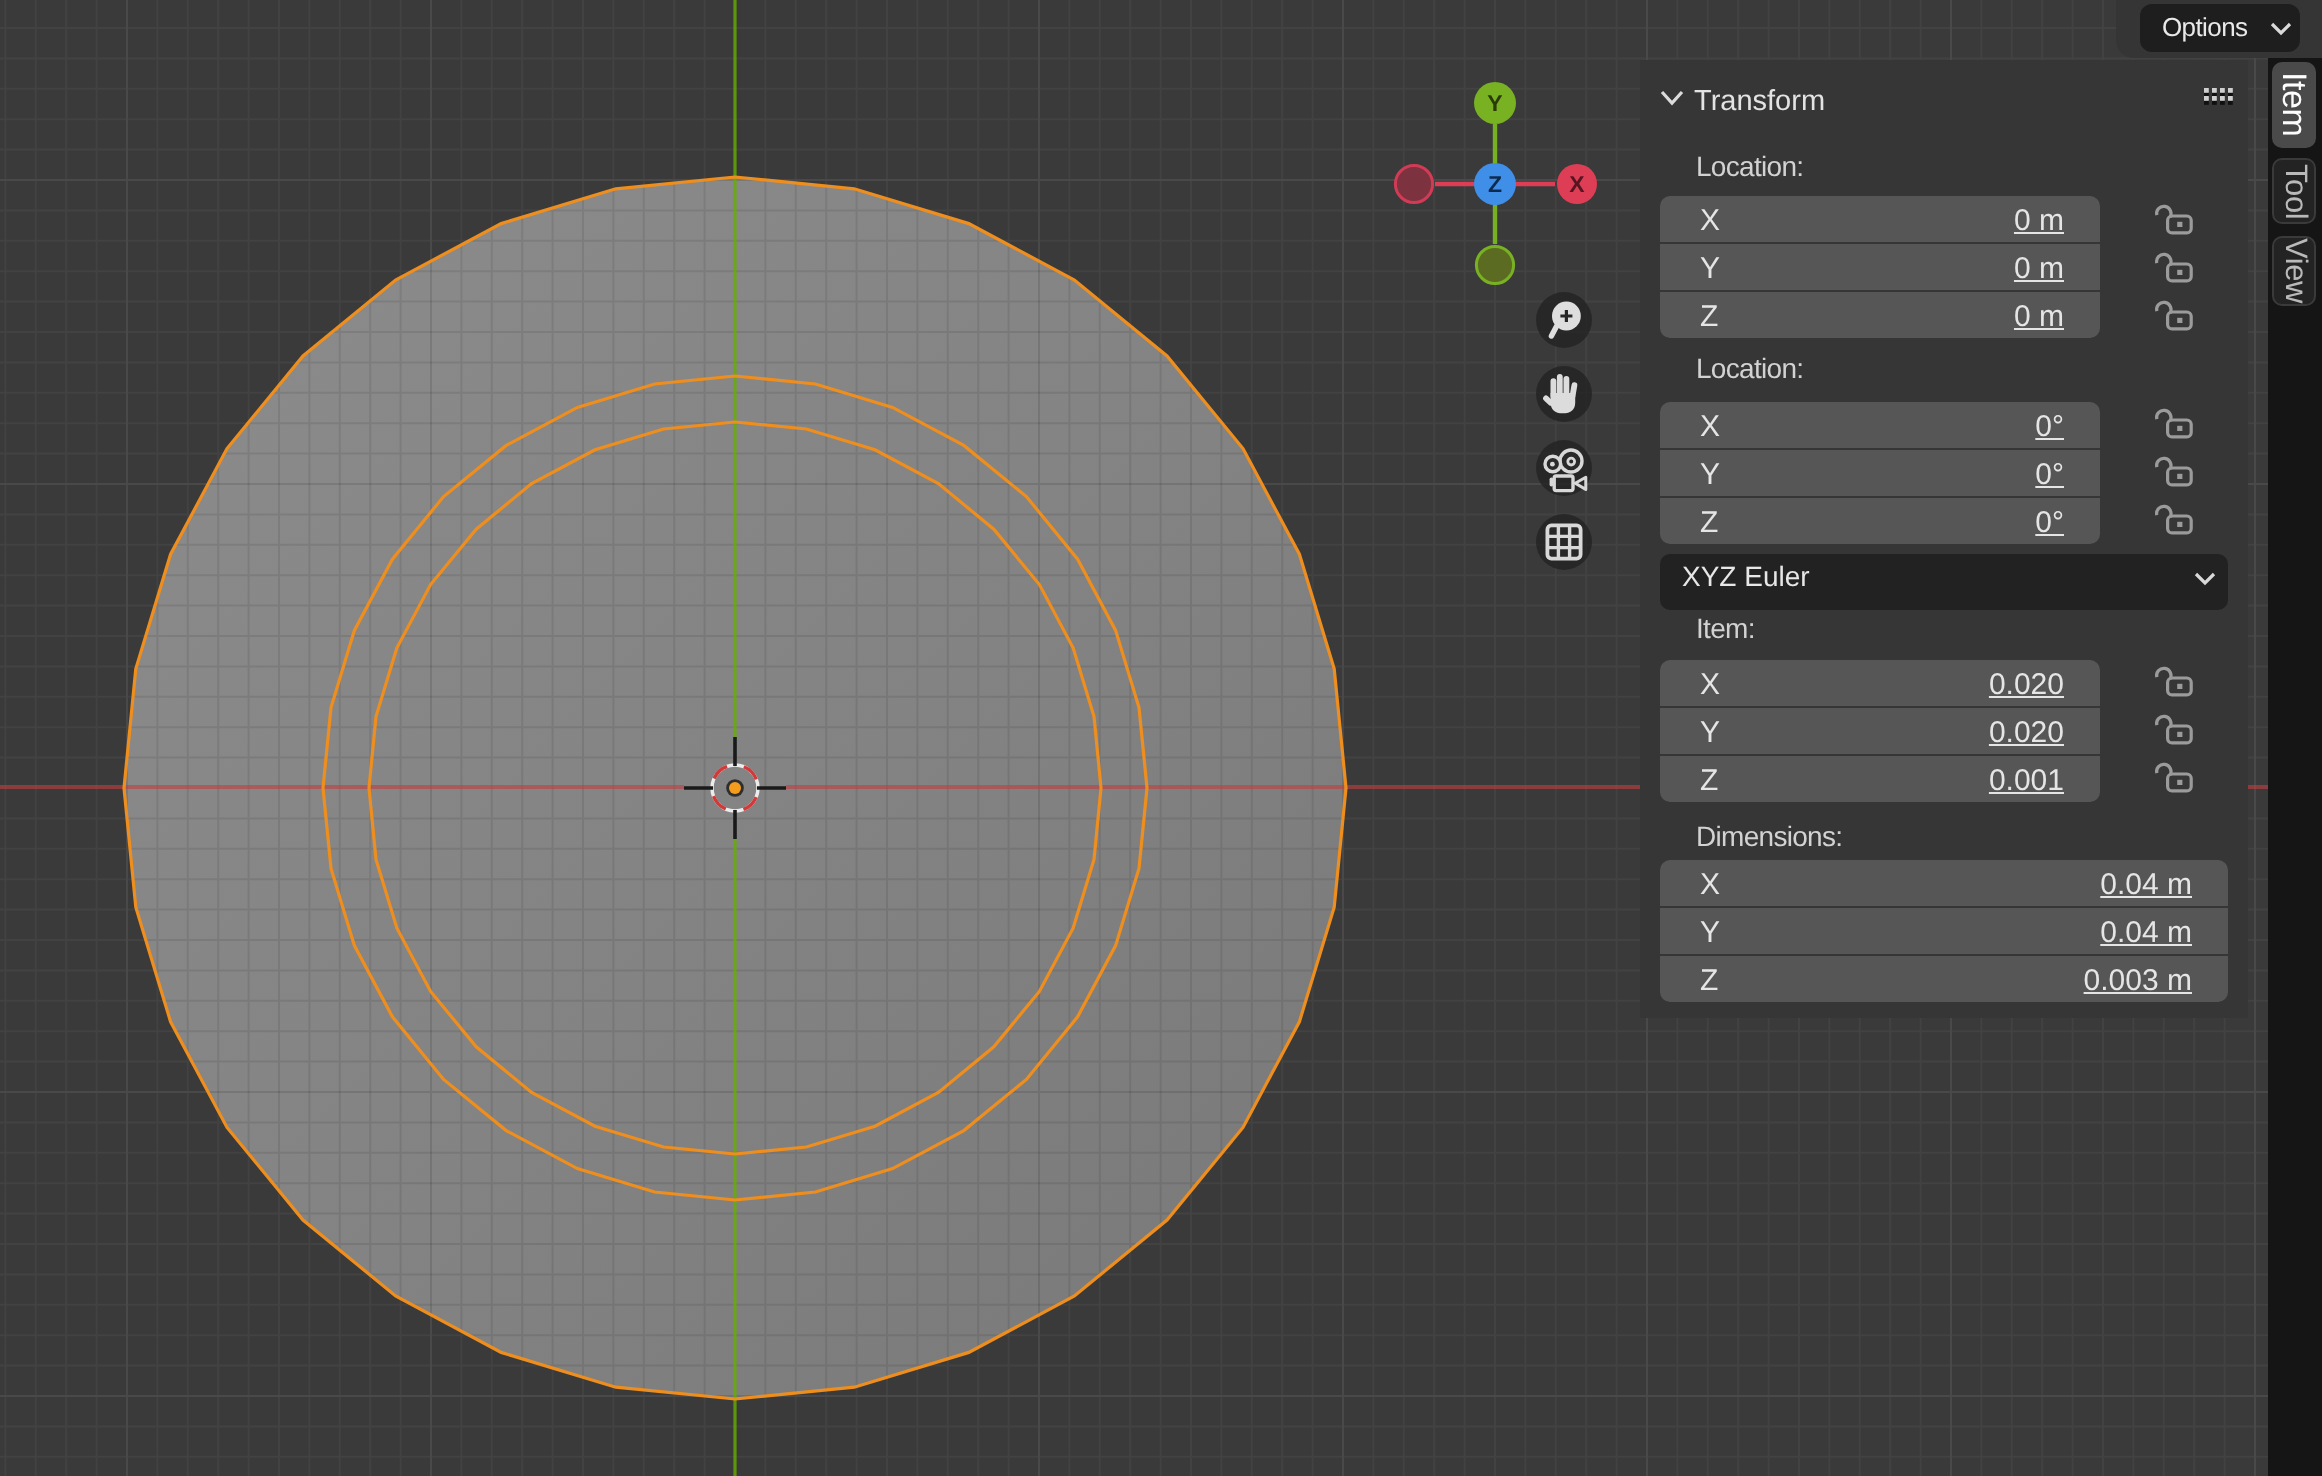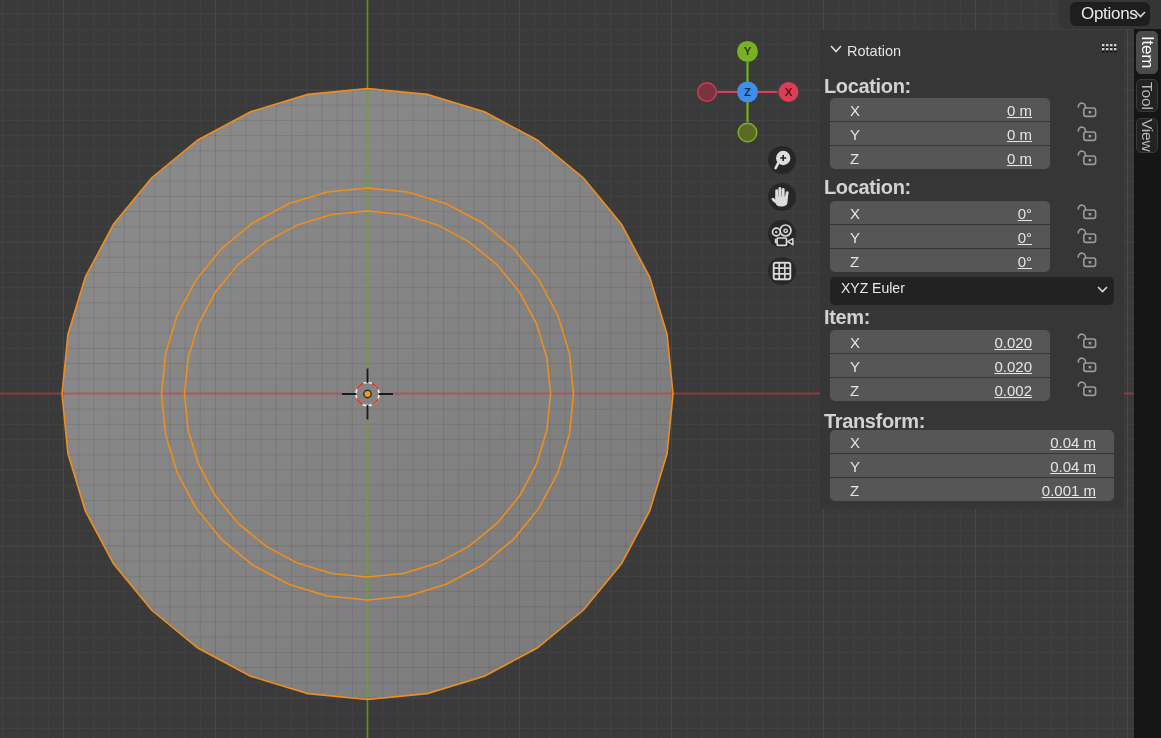--- a/index.html
+++ b/index.html
@@ -1,30 +1,30 @@
 <!DOCTYPE html>
 <html><head><meta charset="utf-8">
 <style>
 html,body{margin:0;padding:0;background:#111;}
 body{width:1161px;height:738px;position:relative;overflow:hidden;
  font-family:"Liberation Sans",sans-serif; -webkit-font-smoothing:antialiased;}
 .abs{position:absolute;}
 #vp{left:0;top:0;width:1134px;height:738px;background:#3a3a3a;}
 #hdr{left:1058px;top:0;width:103px;height:29px;background:#353535;border-bottom-left-radius:9px;}
 #optbtn{left:12px;top:2px;width:80px;height:24px;background:#1e1e1e;border-radius:6px;
- color:#e9e9e9;font-size:17px;letter-spacing:-0.3px;line-height:24px;padding-left:11px;box-sizing:border-box;}
+ color:#e9e9e9;font-size:13px;letter-spacing:-0.3px;line-height:24px;padding-left:11px;box-sizing:border-box;}
 #panel{left:820px;top:30px;width:304px;height:479px;background:#363636;}
 #tabbar{left:1134px;top:29px;width:27px;height:709px;background:#151515;}
 #tabtop{left:1134px;top:0;width:27px;height:29px;background:#353535;}
 .tab{left:2px;width:22px;border-radius:5px;color:#b9b9b9;background:#232323;
  border:1px solid #3a3a3a;box-sizing:border-box;font-size:15.5px;line-height:1;
  display:flex;align-items:center;justify-content:center;}
 .tab span{writing-mode:vertical-rl;letter-spacing:-0.2px;}
 .tab.active{background:#4a4a4a;border-color:#4a4a4a;color:#fdfdfd;font-size:17px;}
-.seclabel{color:#d2d2d2;font-size:20px;letter-spacing:-0.35px;left:4px;font-weight:bold;}
+.seclabel{color:#d2d2d2;font-size:14px;letter-spacing:-0.35px;left:28px;}
 .block{left:10px;border-radius:5px;overflow:hidden;}
 .row{position:relative;width:100%;height:23px;background:#565656;margin-bottom:1px;
  font-size:15px;color:#e5e5e5;line-height:25px;}
 .row .k{position:absolute;left:20px;}
 .row .v{position:absolute;right:18px;text-decoration:underline;}
 #euler{left:10px;width:284px;height:28px;background:#222222;border-radius:5px;
  color:#e7e7e7;font-size:14px;line-height:23px;}
 .lock{left:257px;width:20px;height:20px;}
 .navbtn{left:768px;width:28px;height:28px;border-radius:50%;background:rgba(36,36,36,0.85);}
 #title{color:#e3e3e3;font-size:14.5px;}
@@ -124,21 +124,21 @@
   <svg width="11" height="7" style="position:absolute;right:4px;top:9px">
    <path d="M1 1L5.5 5.5L10 1" stroke="#d9d9d9" stroke-width="1.6" fill="none"></path>
   </svg>
  </div>
 </div>
 
 <div id="panel" class="abs">
  <svg width="14" height="10" style="position:absolute;left:9px;top:13px">
   <path d="M2 3L7 8.5L12 3" stroke="#dcdcdc" stroke-width="1.6" fill="none"></path>
  </svg>
- <div id="title" class="abs" style="left:27px;top:12.5px">Rotation</div>
+ <div id="title" class="abs" style="left:27px;top:12.5px">Transform</div>
  <svg width="16" height="12" style="position:absolute;left:281px;top:13px">
   <rect x="1" y="3" width="2.4" height="2.4" fill="#101010"></rect>
       <rect x="1" y="1" width="2.4" height="2.4" fill="#cfcfcf"></rect>
       <rect x="5" y="3" width="2.4" height="2.4" fill="#101010"></rect>
       <rect x="5" y="1" width="2.4" height="2.4" fill="#cfcfcf"></rect>
       <rect x="9" y="3" width="2.4" height="2.4" fill="#101010"></rect>
       <rect x="9" y="1" width="2.4" height="2.4" fill="#cfcfcf"></rect>
       <rect x="13" y="3" width="2.4" height="2.4" fill="#101010"></rect>
       <rect x="13" y="1" width="2.4" height="2.4" fill="#cfcfcf"></rect>
       <rect x="1" y="7" width="2.4" height="2.4" fill="#101010"></rect>
@@ -232,21 +232,21 @@
   <div class="row">
         <span class="k">X</span>
         <span class="v">0.020</span>
       </div>
   <div class="row">
         <span class="k">Y</span>
         <span class="v">0.020</span>
       </div>
   <div class="row" style="margin-bottom:0">
         <span class="k">Z</span>
-        <span class="v">0.002</span>
+        <span class="v">0.001</span>
       </div>
  </div>
  <svg class="abs lock" style="top:301px" viewBox="0 0 20 20">
  <g stroke="#9b9b9b" fill="none" stroke-width="1.6">
   <rect x="6.8" y="8" width="11.8" height="8.4" rx="2.2"></rect>
   <path d="M1.4 7.6 A3.6 3.6 0 1 1 8.0 8.6"></path>
  </g>
  <rect x="11.6" y="10.9" width="2.6" height="2.6" fill="#9b9b9b"></rect>
 </svg>
     <svg class="abs lock" style="top:325px" viewBox="0 0 20 20">
@@ -256,33 +256,33 @@
  </g>
  <rect x="11.6" y="10.9" width="2.6" height="2.6" fill="#9b9b9b"></rect>
 </svg>
     <svg class="abs lock" style="top:349px" viewBox="0 0 20 20">
  <g stroke="#9b9b9b" fill="none" stroke-width="1.6">
   <rect x="6.8" y="8" width="11.8" height="8.4" rx="2.2"></rect>
   <path d="M1.4 7.6 A3.6 3.6 0 1 1 8.0 8.6"></path>
  </g>
  <rect x="11.6" y="10.9" width="2.6" height="2.6" fill="#9b9b9b"></rect>
 </svg>
- <div class="abs seclabel" style="top:380px">Transform:</div>
+ <div class="abs seclabel" style="top:380px">Dimensions:</div>
  <div class="abs block" style="top:400px;width:284px">
   <div class="row">
         <span class="k">X</span>
         <span class="v">0.04 m</span>
       </div>
   <div class="row">
         <span class="k">Y</span>
         <span class="v">0.04 m</span>
       </div>
   <div class="row" style="margin-bottom:0">
         <span class="k">Z</span>
-        <span class="v">0.001 m</span>
+        <span class="v">0.003 m</span>
       </div>
  </div>
 </div>
 <div class="abs tab active" style="top:30.5px;height:43px;left:1136px">
     <span>Item</span>
   </div>
 <div class="abs tab" style="top:79px;height:33px;left:1136px">
     <span>Tool</span>
   </div>
 <div class="abs tab" style="top:118px;height:35px;left:1136px">

